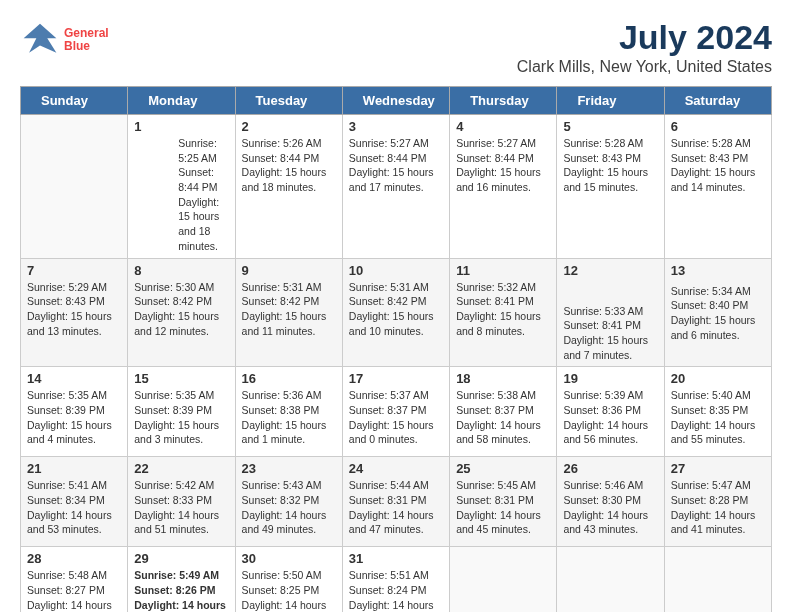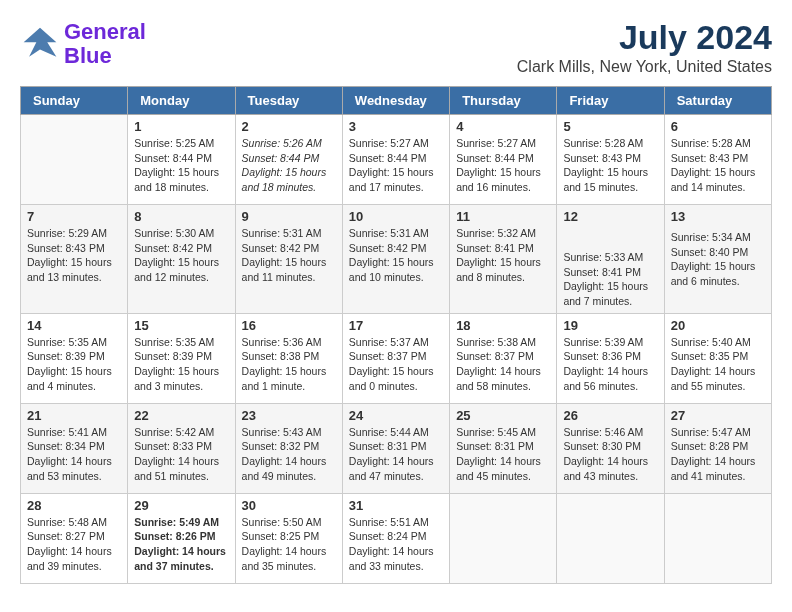--- a/index.html
+++ b/index.html
@@ -14,23 +14,23 @@
       display: flex;
       justify-content: space-between;
       align-items: flex-start;
       margin-bottom: 10px;
     }
     .logo {
       display: flex;
       align-items: center;
     }
     .logo-text {
-      font-size: 22px;
+      font-size: 12px;
       font-weight: bold;
-      color: #6d28d9;
+      color: #ef4444;
       line-height: 1.1;
     }
     .logo-icon {
       width: 40px;
       height: 40px;
       margin-right: 4px;
       position: relative;
     }
     .title-area {
       text-align: right;
@@ -49,21 +49,21 @@
     table {
       width: 100%;
       border-collapse: collapse;
       table-layout: fixed;
     }
     thead th {
       background-color: #3a6ea5;
       color: #fff;
       font-size: 13px;
       font-weight: bold;
-      padding: 6px 12px;
+      padding: 6px 20px;
       text-align: left;
       border: 1px solid #aaa;
       margin-left: 12px;
     }
     tbody td {
       border: 1px solid #ccc;
       vertical-align: top;
       padding: 4px 6px;
       font-size: 11px;
       color: #333;
@@ -123,28 +123,28 @@
         <th>Thursday</th>
         <th>Friday</th>
         <th>Saturday</th>
       </tr>
   </thead>
   <tbody id="calendar-body">
   <tr>
         <td class="empty-cell"></td>
         <td>
           <span class="day-number">1</span>
-          <div class="day-info" style="white-space: pre-line;">Sunrise: 5:25 AM
+          <div class="day-info" style="white-space: pre-line; margin-left: 44px;">Sunrise: 5:25 AM
 Sunset: 8:44 PM
 Daylight: 15 hours
 and 18 minutes.</div>
         </td>
         <td>
           <span class="day-number">2</span>
-          <div class="day-info" style="white-space: pre-line; font-style: italic;">Sunrise: 5:26 AM
+          <div class="day-info" style="white-space: pre-line;">Sunrise: 5:26 AM
 Sunset: 8:44 PM
 Daylight: 15 hours
 and 18 minutes.</div>
         </td>
         <td>
           <span class="day-number">3</span>
           <div class="day-info" style="white-space: pre-line;">Sunrise: 5:27 AM
 Sunset: 8:44 PM
 Daylight: 15 hours
 and 17 minutes.</div>

